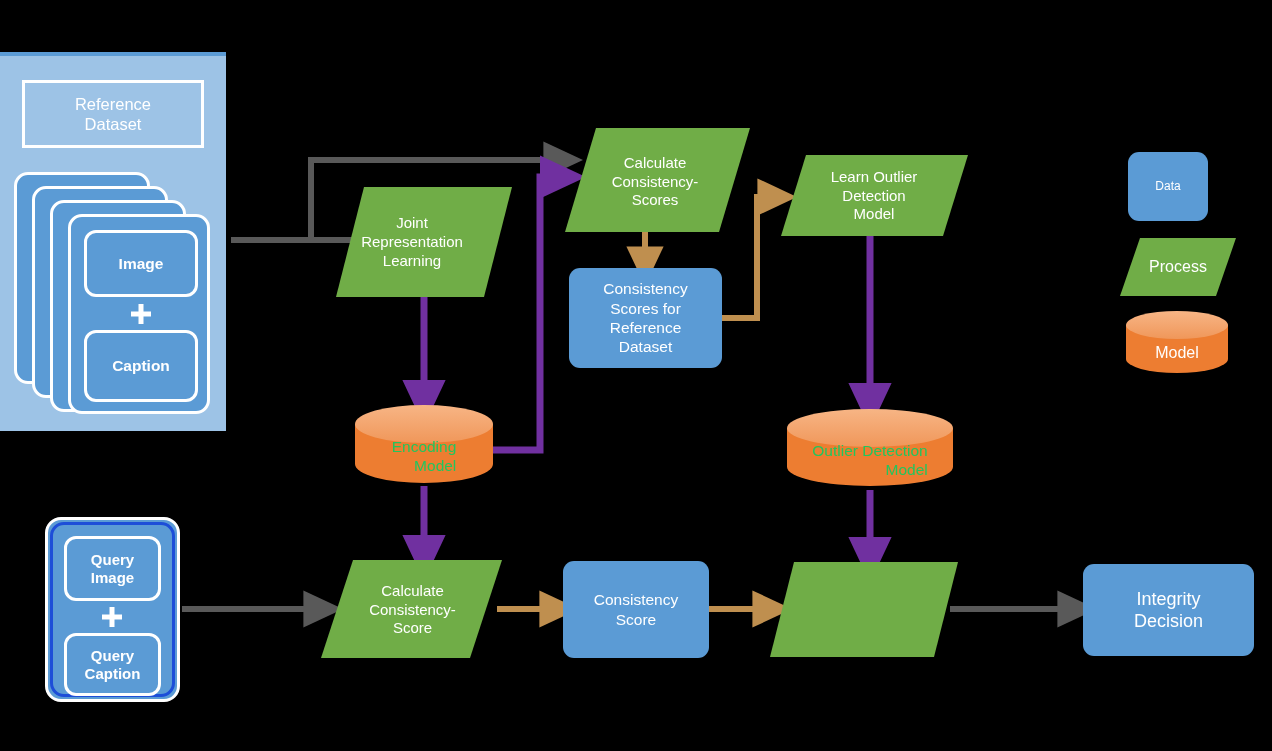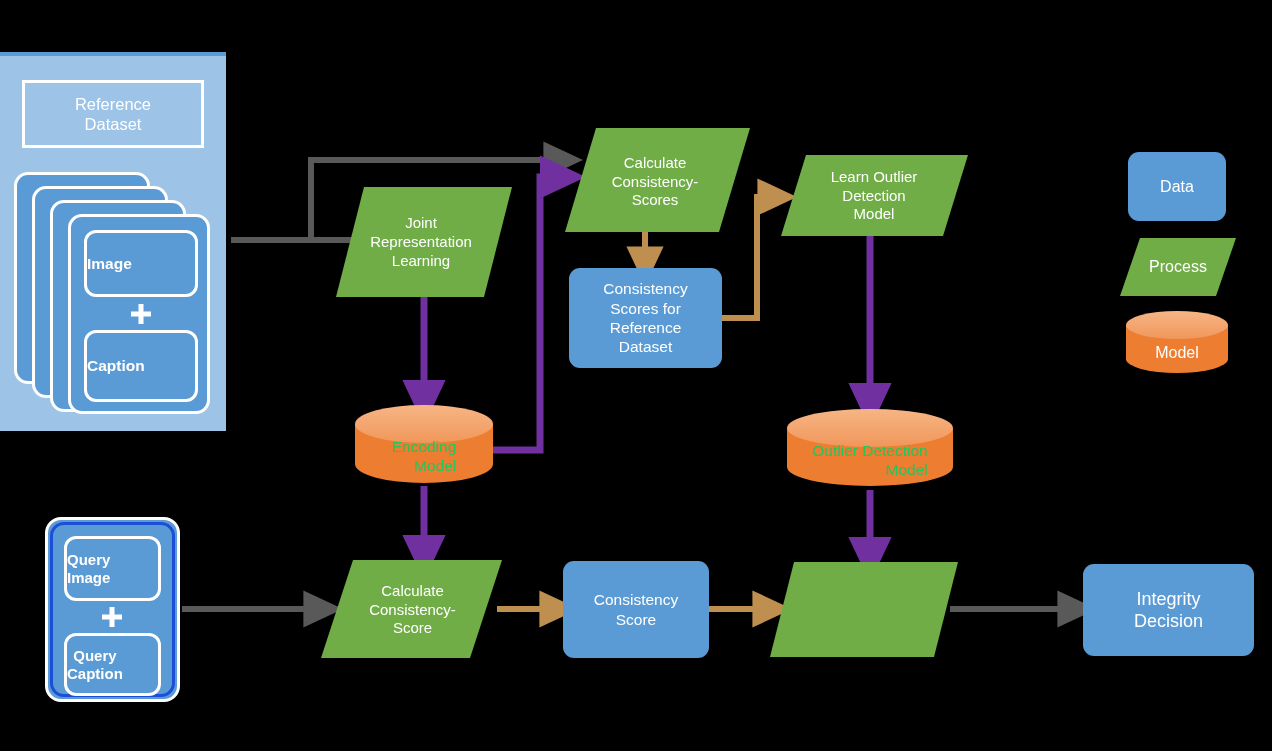--- a/index.html
+++ b/index.html
@@ -12,21 +12,21 @@
 
   
   #refpanel{left:0;top:52px;width:226px;height:379px;background:#9DC3E6;
             border-top:4px solid #5B9BD5;box-sizing:border-box;}
   #reftitle{left:22px;top:80px;width:182px;height:68px;border:3px solid #fff;
             box-sizing:border-box;font-size:16.5px;}
   .stackcard{position:absolute;border:3px solid #fff;border-radius:14px;
              background:#5B9BD5;box-sizing:border-box;}
   .innerbox{position:absolute;border:3px solid #fff;border-radius:12px;
             background:#5B9BD5;box-sizing:border-box;
-            display:flex;align-items:center;justify-content:flex-start;
+            display:flex;align-items:center;justify-content:center;
             color:#fff;font-weight:bold;font-size:15.5px;text-align:center;line-height:1.15;}
   .pluscross{position:absolute;color:#fff;}
 
   
   #querycard{left:45px;top:517px;width:135px;height:185px;border:3px solid #fff;
              border-radius:16px;background:#5B9BD5;box-sizing:border-box;}
   #querycard2{left:50px;top:522px;width:125px;height:175px;border:3px solid #1d4ed8;
              border-radius:14px;box-sizing:border-box;}
 
   
@@ -171,21 +171,21 @@
         <path d="M7.5,0 L12.5,0 L12.5,7.5 L20,7.5 L20,12.5 L12.5,12.5 L12.5,20 L7.5,20
                  L7.5,12.5 L0,12.5 L0,7.5 L7.5,7.5 Z" fill="#fff"></path>
       </svg>
     </div>
     <div class="innerbox" style="left:11px;top:108px;width:97px;height:63px;font-size:15px;">
       <span><span>Query</span><br>
       <span>Caption</span></span>
     </div>
   </div>
 
-  <div class="paraText" style="left:337px;top:195px;width:168px;height:95px;font-size:15px;">
+  <div class="paraText" style="left:328px;top:195px;width:168px;height:95px;font-size:15px;">
     <span>Joint<br>Representation<br>Learning</span>
   </div>
   <div class="paraText" style="left:575px;top:137px;width:160px;height:90px;font-size:15px;">
     <span>Calculate<br>Consistency-<br>Scores</span>
   </div>
   <div class="paraText" style="left:790px;top:160px;width:168px;height:72px;font-size:15px;">
     <span>Learn Outlier<br>Detection<br>Model</span>
   </div>
   <div class="paraText" style="left:330px;top:566px;width:165px;height:88px;font-size:15px;">
     <span>Calculate<br>Consistency-<br>Score</span>
@@ -203,21 +203,21 @@
   </div>
 
   <div class="datanode" style="left:563px;top:561px;width:146px;height:97px;font-size:15.5px;">
     <span>Consistency<br>Score</span>
   </div>
 
   <div class="datanode" style="left:1083px;top:564px;width:171px;height:92px;font-size:18px;">
     <span>Integrity<br>Decision</span>
   </div>
 
-  <div class="datanode" style="left:1128px;top:152px;width:98px;height:69px;font-size:16px;">
+  <div class="datanode" style="left:1128px;top:152px;width:80px;height:69px;font-size:12px;">
     <span>Data</span>
   </div>
   <div class="legend-label" style="left:1120px;top:238px;width:116px;height:58px;">
     <span>Process</span>
   </div>
   <div class="legend-label" style="left:1126px;top:325px;width:102px;height:56px;">
     <span>Model</span>
   </div>
 
 </div>

